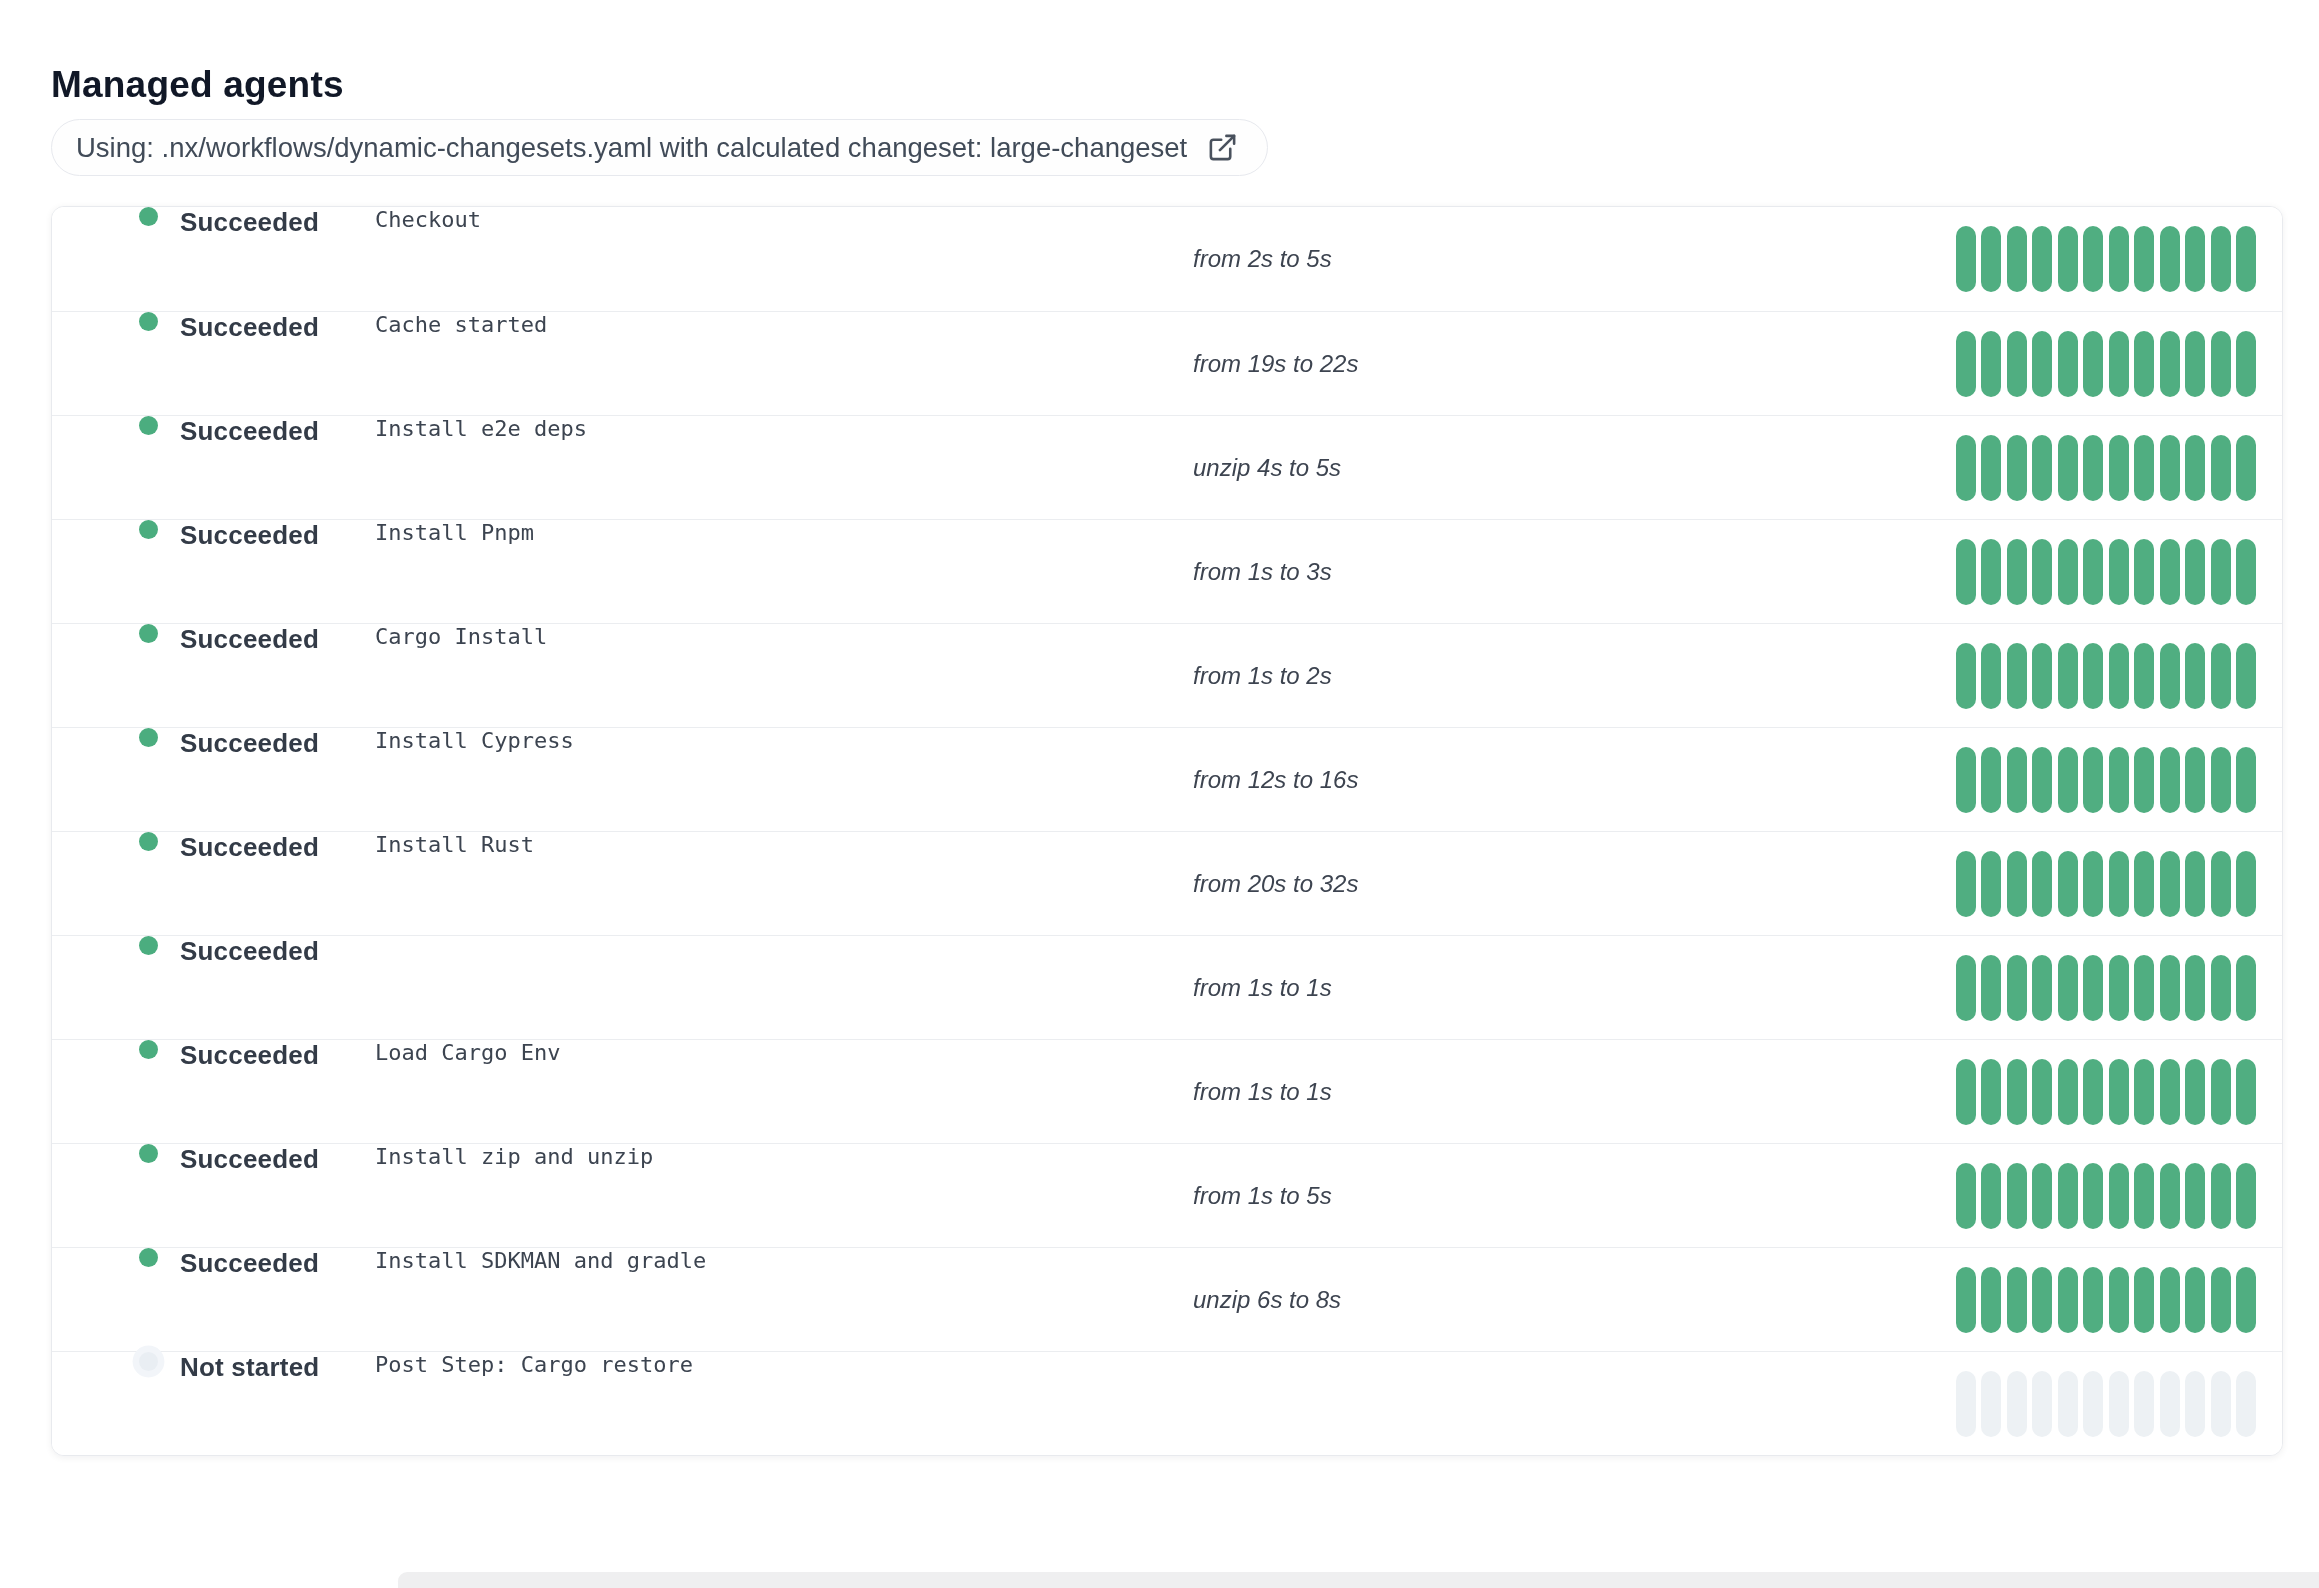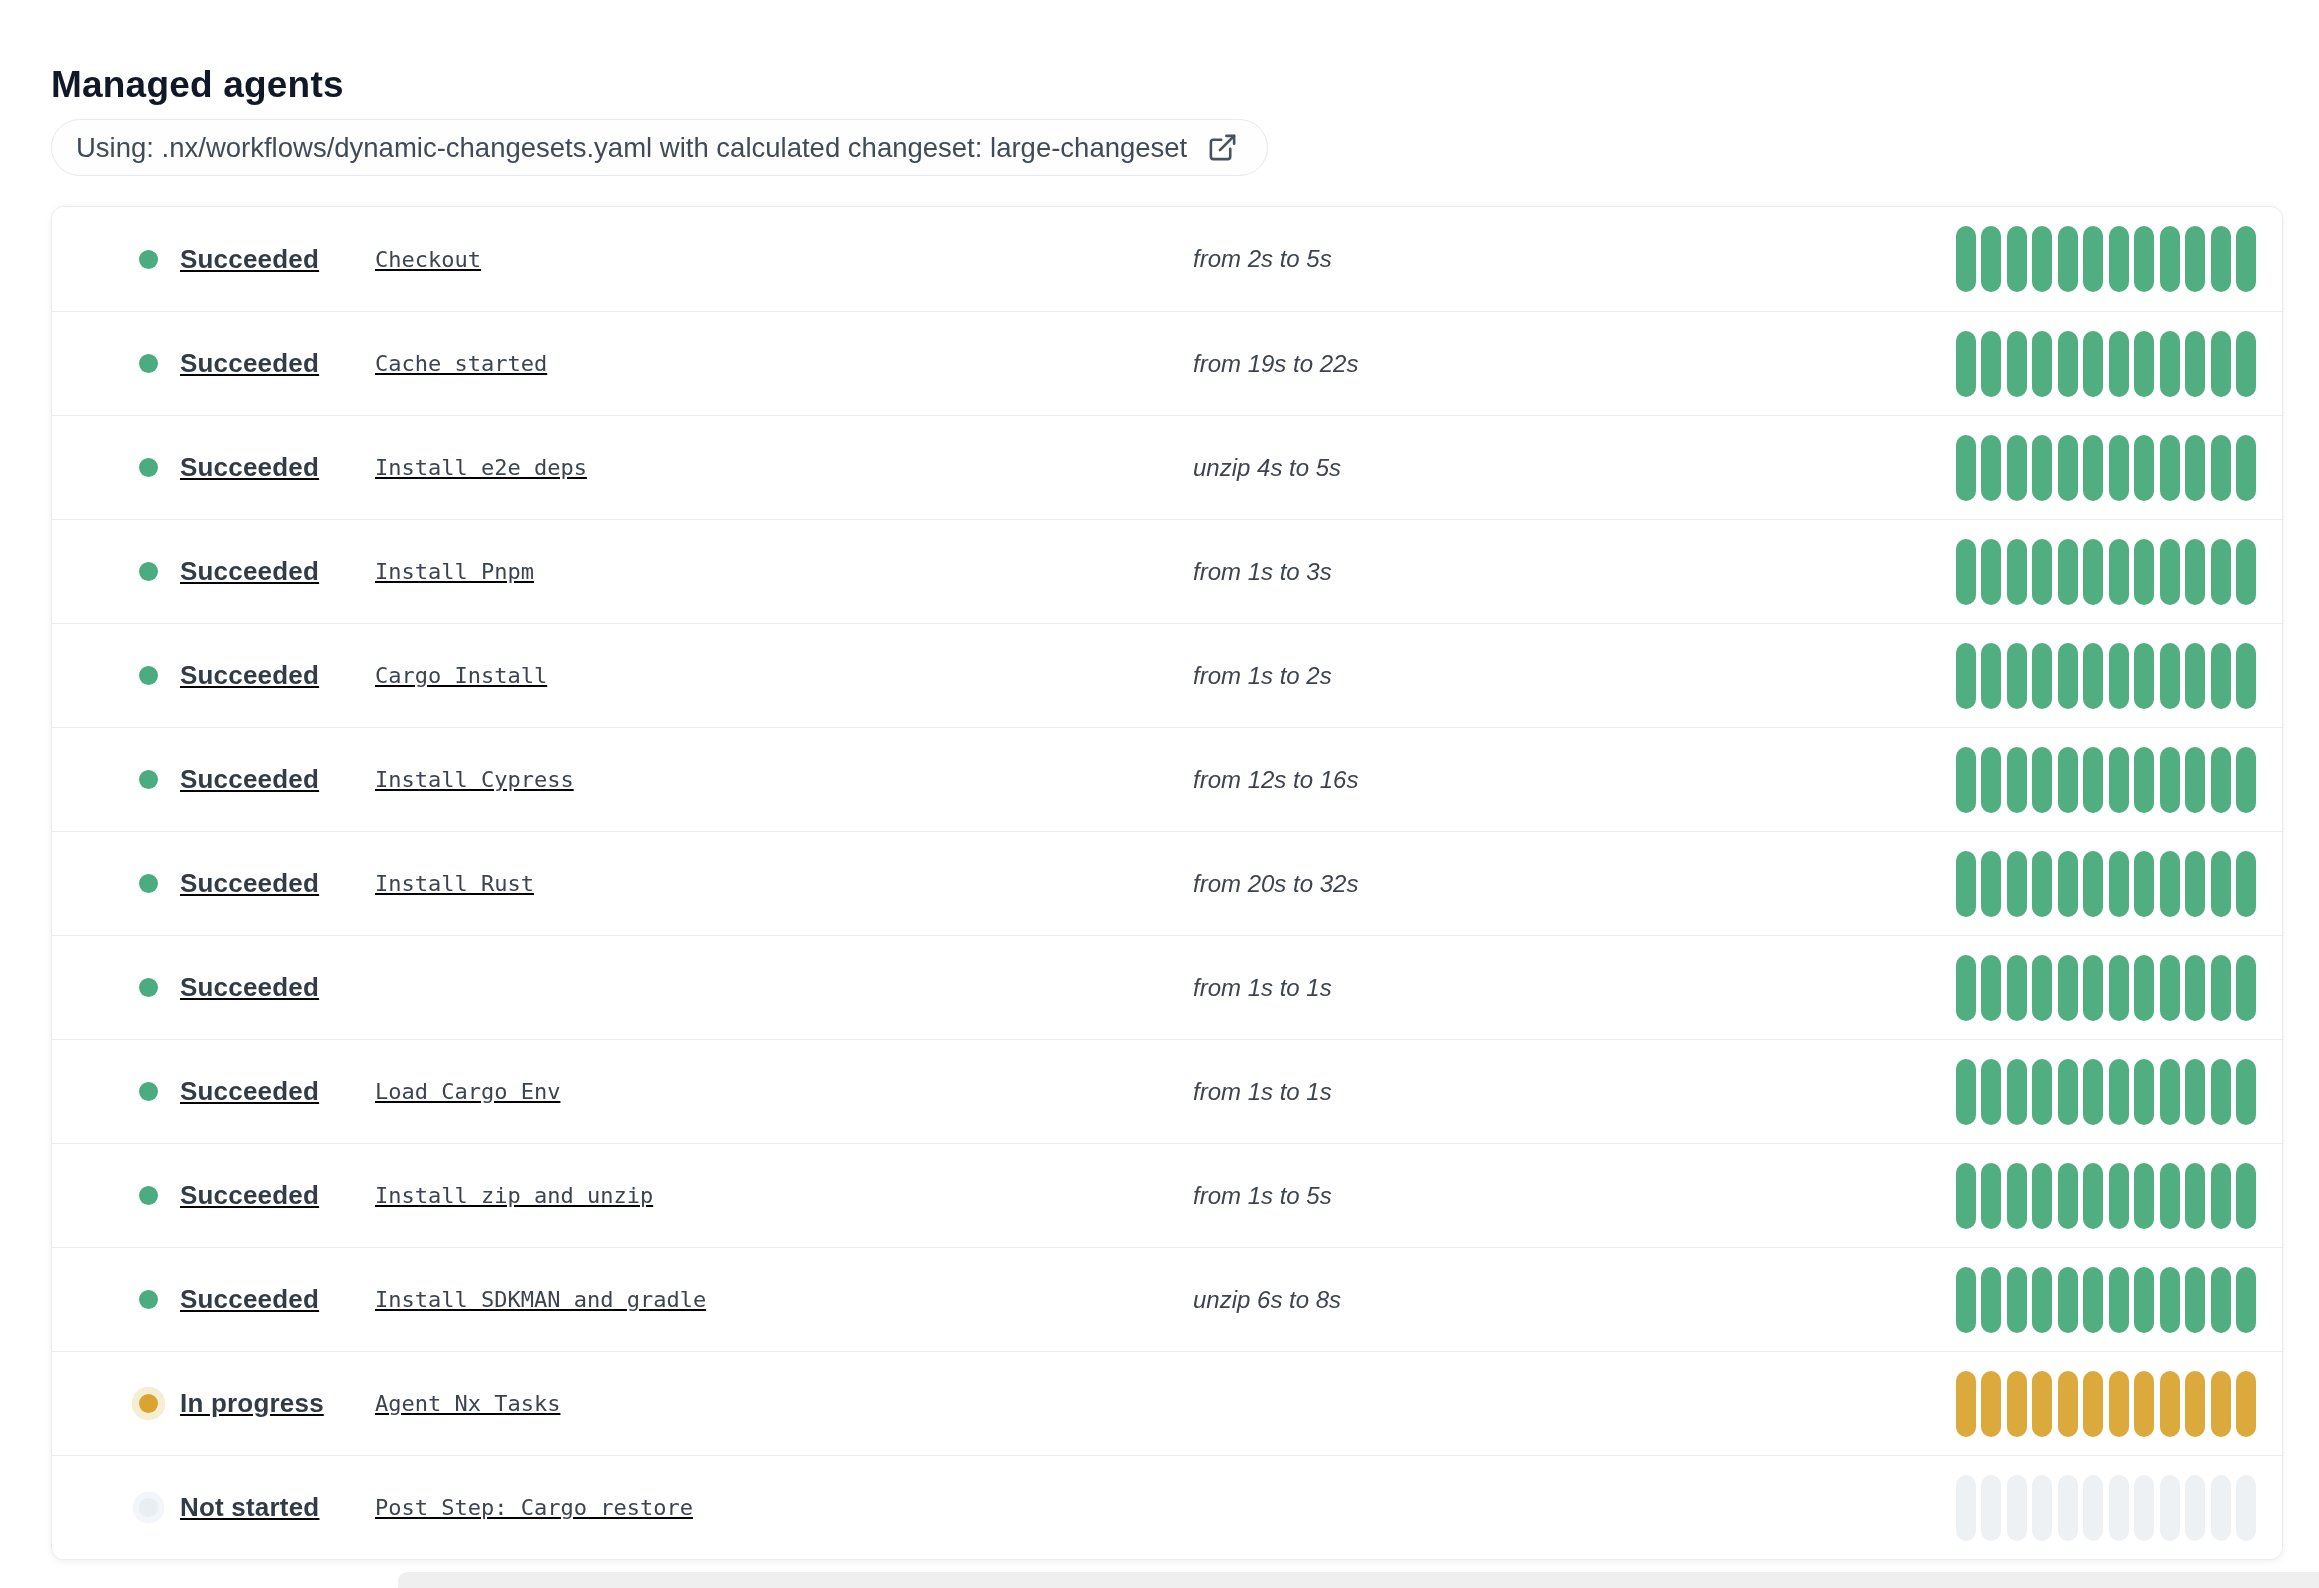--- a/index.html
+++ b/index.html
@@ -20,22 +20,22 @@
     border:1.8px solid #e7e9ee;border-radius:917px;background:#fefefe;
     font-size:27.5px;font-weight:500;color:#414b58;white-space:nowrap;
   }
   .banner svg{flex:none;display:block;}
   .card{
     position:absolute;left:51px;top:206px;width:2232px;box-sizing:border-box;
     border:1.8px solid #e8eaee;border-radius:13px;background:#fff;
     box-shadow:0 1.8px 7.3px rgba(16,24,40,.06);overflow:hidden;
   }
   .row{
-    height:104px;box-sizing:border-box;display:flex;align-items:center;
-    position:relative;background:#fff;text-decoration:underline;
+    height:104px;box-sizing:border-box;display:flex;align-items:flex-start;
+    position:relative;background:#fff;
   }
   .row + .row{border-top:1.8px solid #ebedf0;}
   .dot{
     width:19px;height:19px;border-radius:50%;flex:none;margin-left:87px;
   }
   .status{
     width:195px;margin-left:22px;flex:none;
     font-size:26px;font-weight:700;color:#333b47;letter-spacing:0.2px;
   }
   .step{
@@ -286,39 +286,20 @@
         <span class="seg" style="background: rgb(80, 174, 129);"></span>
         <span class="seg" style="background: rgb(80, 174, 129);"></span>
         <span class="seg" style="background: rgb(80, 174, 129);"></span>
         <span class="seg" style="background: rgb(80, 174, 129);"></span>
         <span class="seg" style="background: rgb(80, 174, 129);"></span>
         <span class="seg" style="background: rgb(80, 174, 129);"></span>
         <span class="seg" style="background: rgb(80, 174, 129);"></span>
       </div>
     </div>
     <div class="row">
-      <span class="dot" style="background: rgb(217, 164, 49); box-shadow: rgb(246, 238, 212) 0px 0px 0px 7.3px;"></span>
-      <span class="status">In progress</span>
-      <span class="step">Agent Nx Tasks</span>
-      <div class="segments">
-        <span class="seg" style="background: rgb(220, 170, 60);"></span>
-        <span class="seg" style="background: rgb(220, 170, 60);"></span>
-        <span class="seg" style="background: rgb(220, 170, 60);"></span>
-        <span class="seg" style="background: rgb(220, 170, 60);"></span>
-        <span class="seg" style="background: rgb(220, 170, 60);"></span>
-        <span class="seg" style="background: rgb(220, 170, 60);"></span>
-        <span class="seg" style="background: rgb(220, 170, 60);"></span>
-        <span class="seg" style="background: rgb(220, 170, 60);"></span>
-        <span class="seg" style="background: rgb(220, 170, 60);"></span>
-        <span class="seg" style="background: rgb(220, 170, 60);"></span>
-        <span class="seg" style="background: rgb(220, 170, 60);"></span>
-        <span class="seg" style="background: rgb(220, 170, 60);"></span>
-      </div>
-    </div>
-    <div class="row">
       <span class="dot" style="background: rgb(233, 238, 243); box-shadow: rgb(242, 245, 249) 0px 0px 0px 6.4px;"></span>
       <span class="status">Not started</span>
       <span class="step">Post Step: Cargo restore</span>
       <div class="segments">
         <span class="seg" style="background: rgb(237, 241, 244);"></span>
         <span class="seg" style="background: rgb(237, 241, 244);"></span>
         <span class="seg" style="background: rgb(237, 241, 244);"></span>
         <span class="seg" style="background: rgb(237, 241, 244);"></span>
         <span class="seg" style="background: rgb(237, 241, 244);"></span>
         <span class="seg" style="background: rgb(237, 241, 244);"></span>

